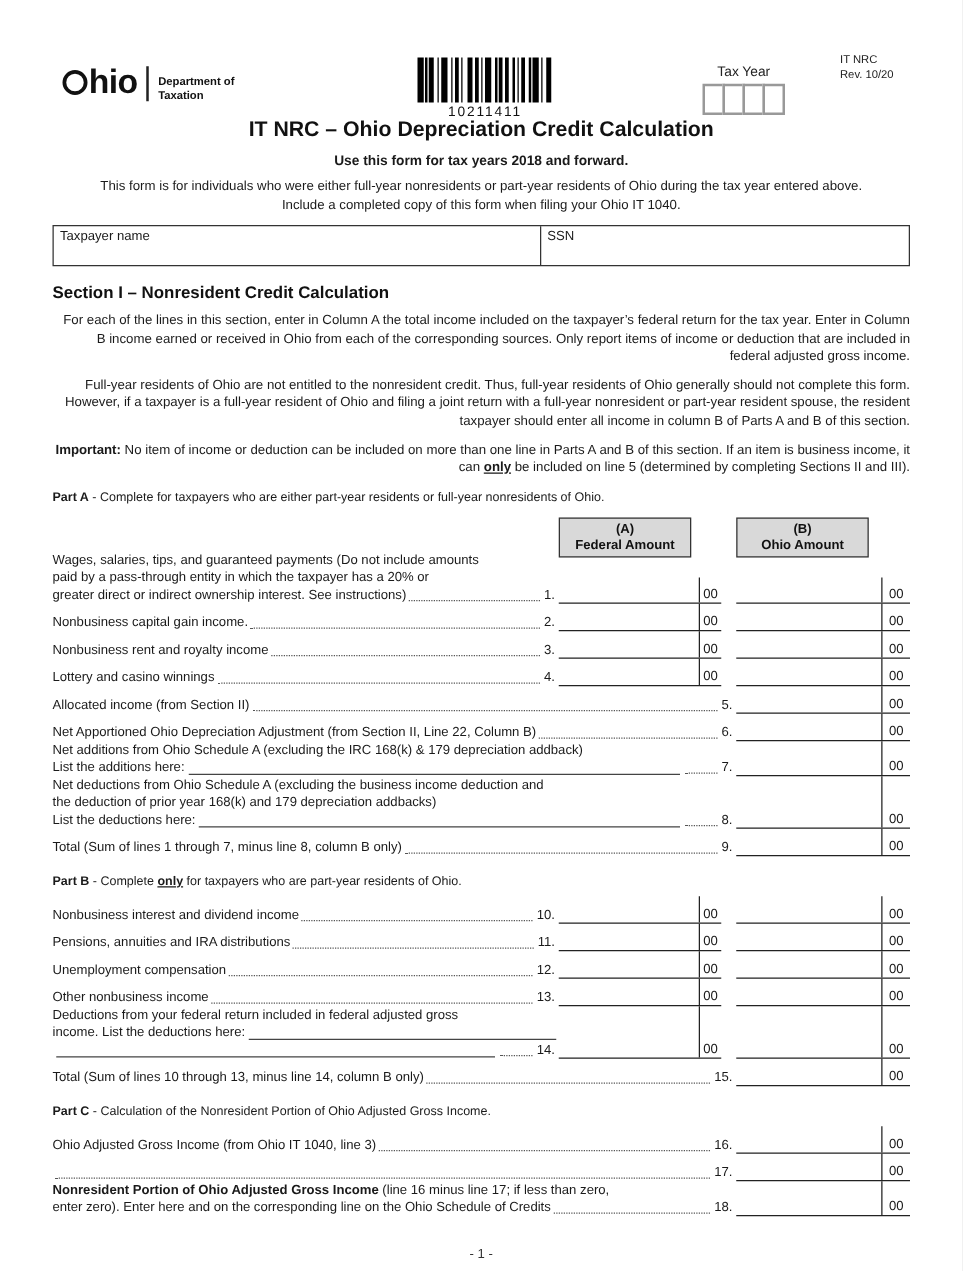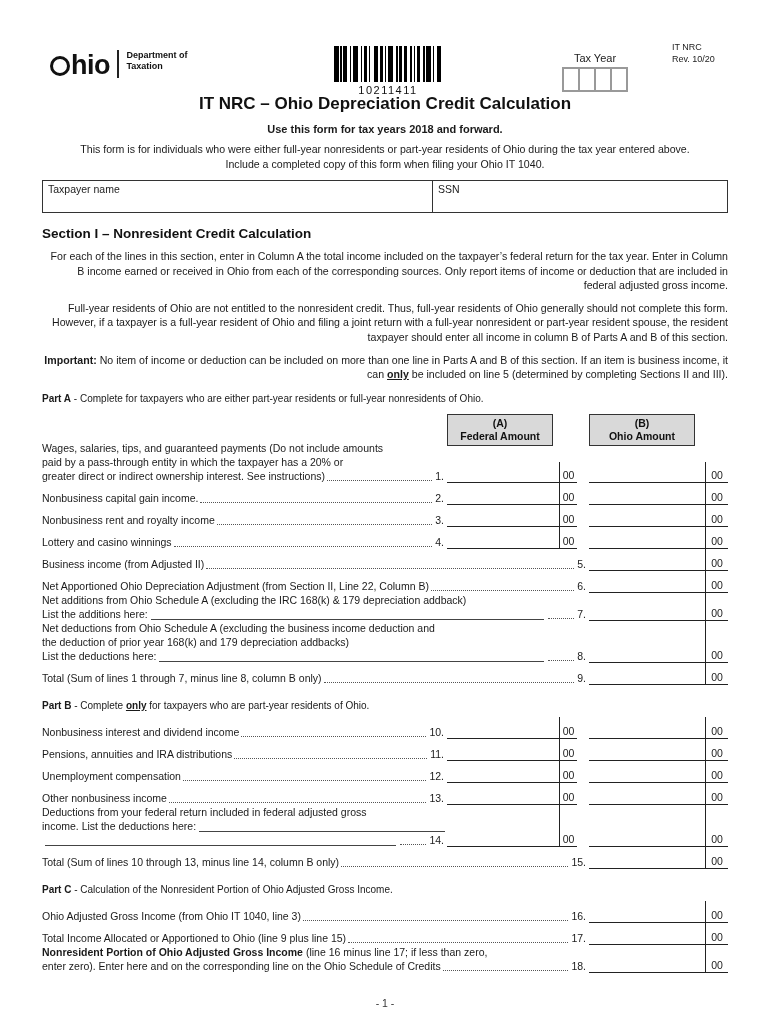--- a/index.html
+++ b/index.html
@@ -2,21 +2,21 @@
 <html><head>
 <meta charset="utf-8">
 <style>
   html,body{margin:0;padding:0;background:#e8e8e8;}
   .page{position:relative;width:770px;height:1024px;background:#ffffff;margin:0 auto;
         font-family:"Liberation Sans","DejaVu Sans",sans-serif;color:#1a1a1a;overflow:hidden;}
   .b{font-weight:bold;}
   .u{text-decoration:underline;}
 
   
-  .logo{position:absolute;left:50px;top:50px;display:flex;align-items:flex-start;}
+  .logo{position:absolute;left:50px;top:50px;display:flex;align-items:flex-end;}
   .ohio-word{display:flex;align-items:center;font-weight:bold;font-size:27px;letter-spacing:-0.5px;color:#111;}
   .o-ring{display:inline-block;width:14px;height:14px;border:3.5px solid #111;border-radius:50%;margin-right:1px;}
   .logo-div{width:1.5px;height:28px;background:#222;margin:0 8px 0 7px;}
   .dept{font-size:9px;font-weight:bold;line-height:10.5px;color:#111;}
   .barcode-wrap{position:absolute;left:318px;top:46px;width:140px;text-align:center;}
   .barcode{display:flex;align-items:stretch;height:36px;justify-content:center;}
   .barcode i{display:block;height:100%;}
   .barcode .bar{background:#000;}
   .barcode-num{font-size:11px;letter-spacing:1.5px;margin-top:2px;color:#111;}
   .taxyear{position:absolute;left:560px;top:52px;width:70px;text-align:center;}
@@ -250,21 +250,21 @@
               <span class="cents">00</span>
             </div>
             <span class="gap"></span>
             <div class="amt amt-b">
               <span class="cents">00</span>
             </div>
           </div>
           <div class="row single">
             <div class="lbl">
               <div class="ln flexln">
-                <span>Business income (from Adjusted II)</span>
+                <span>Allocated income (from Section II)</span>
                 <span class="dots"></span>
                 <span class="num">5.</span>
               </div>
             </div>
             <div class="amt amt-b">
               <span class="cents">00</span>
             </div>
           </div>
           <div class="row single">
             <div class="lbl">
@@ -430,21 +430,20 @@
                 <span class="num">16.</span>
               </div>
             </div>
             <div class="amt amt-b">
               <span class="cents">00</span>
             </div>
           </div>
           <div class="row single">
             <div class="lbl">
               <div class="ln flexln">
-                <span>Total Income Allocated or Apportioned to Ohio (line 9 plus line 15)</span>
                 <span class="dots"></span>
                 <span class="num">17.</span>
               </div>
             </div>
             <div class="amt amt-b">
               <span class="cents">00</span>
             </div>
           </div>
           <div class="row">
             <div class="lbl">

